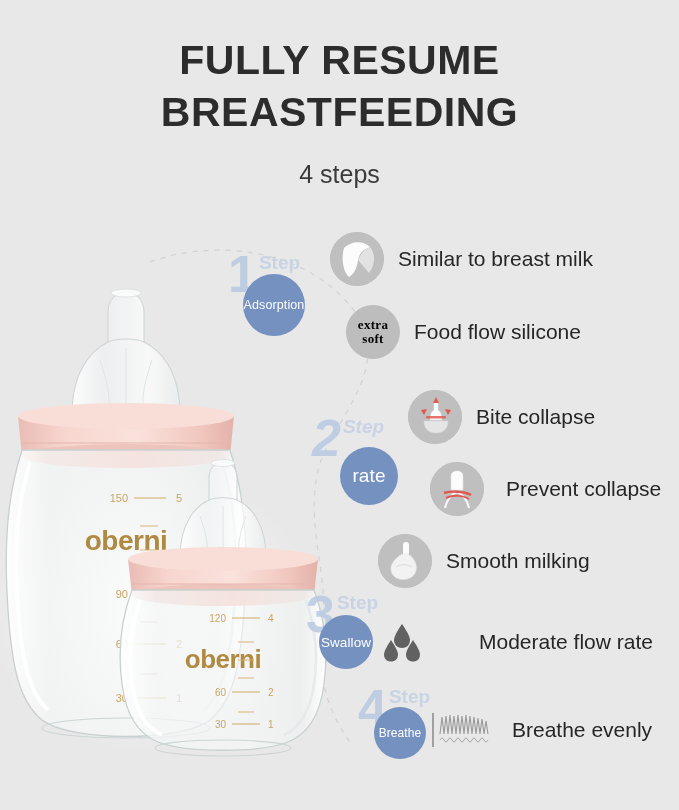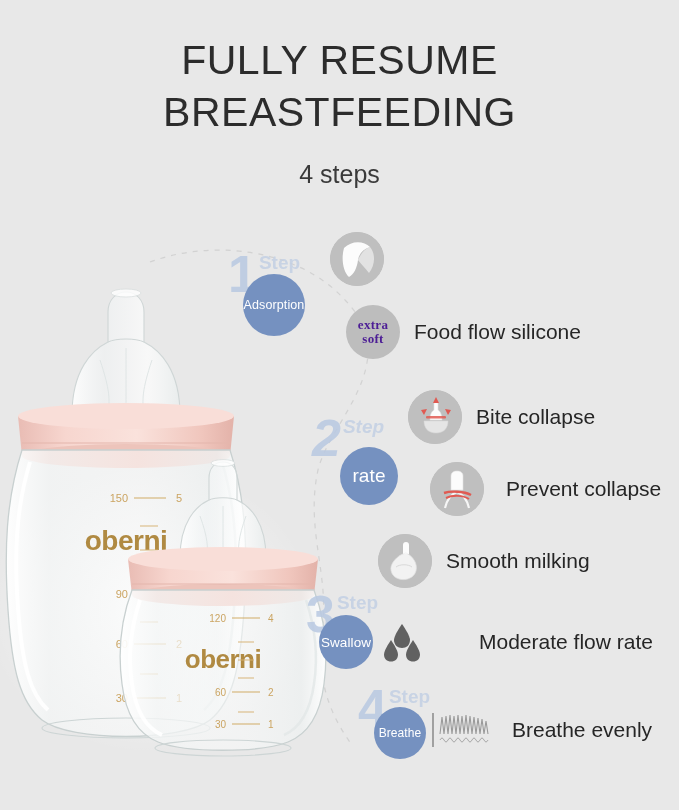--- a/index.html
+++ b/index.html
@@ -11,21 +11,21 @@
   }
   
   .bg-glow {
     position:absolute; left:0; top:380px; width:360px; height:430px;
     background:radial-gradient(ellipse 230px 200px at 150px 230px, rgba(255,255,255,.85), rgba(255,255,255,0) 72%);
     pointer-events:none;
   }
   
   .header { position:absolute; left:0; top:34px; width:679px; text-align:center; }
   .title-line {
-    font-size:41px; font-weight:normal; letter-spacing:.5px;
+    font-size:41px; font-weight:bold; letter-spacing:.5px;
     color:#2c2c2c; line-height:52px;
   }
   .subtitle { margin-top:22px; font-size:25px; color:#3a3a3a; font-weight:400; }
 
   
   .arc { position:absolute; left:0; top:0; width:679px; height:810px; pointer-events:none; }
 
   
   .bottles { position:absolute; left:0; top:250px; width:340px; height:560px; }
 
@@ -57,21 +57,21 @@
     width:54px; height:54px; border-radius:50%;
     background:#bdbdbd; position:relative; flex:0 0 auto;
     display:flex; align-items:center; justify-content:center; overflow:hidden;
   }
   .feat-label {
     margin-left:14px; font-size:21px; color:#262626; white-space:nowrap;
     font-weight:400;
   }
   .extra-soft-txt {
     font-family:"Liberation Serif", serif; font-weight:bold;
-    color:#4c1d95; font-size:13px; line-height:14px; text-align:center;
+    color:#000000; font-size:13px; line-height:14px; text-align:center;
     letter-spacing:.3px;
   }
   .wave-wrap { display:flex; align-items:center; }
 </style>
 </head>
 <body>
 
 <div class="bg-glow"></div>
 
 <div class="header">
@@ -211,20 +211,21 @@
 
   <div class="feature" style="left:330px; top:232px;">
     <div class="feat-icon">
       <svg width="54" height="54" viewBox="0 0 54 54">
         <circle cx="27" cy="27" r="27" fill="#bfbfbf"></circle>
         <path d="M14,16 C22,8 34,9 40,15 C33,17 29,22 28,28 C27,36 24,42 19,45
                  C13,40 11,26 14,16 Z" fill="#ffffff" opacity=".95"></path>
         <path d="M40,15 C46,22 45,34 39,41 C35,36 32,33 28,28 C31,22 34,17 40,15 Z" fill="#ffffff" opacity=".55"></path>
       </svg>
     </div>
+    <div class="feat-label">Similar to breast milk</div>
   </div>
 
   <div class="feature" style="left:346px; top:305px;">
     <div class="feat-icon">
       <div class="extra-soft-txt">
         <div>extra</div>
         <div>soft</div>
       </div>
     </div>
     <div class="feat-label">Food flow silicone</div>

